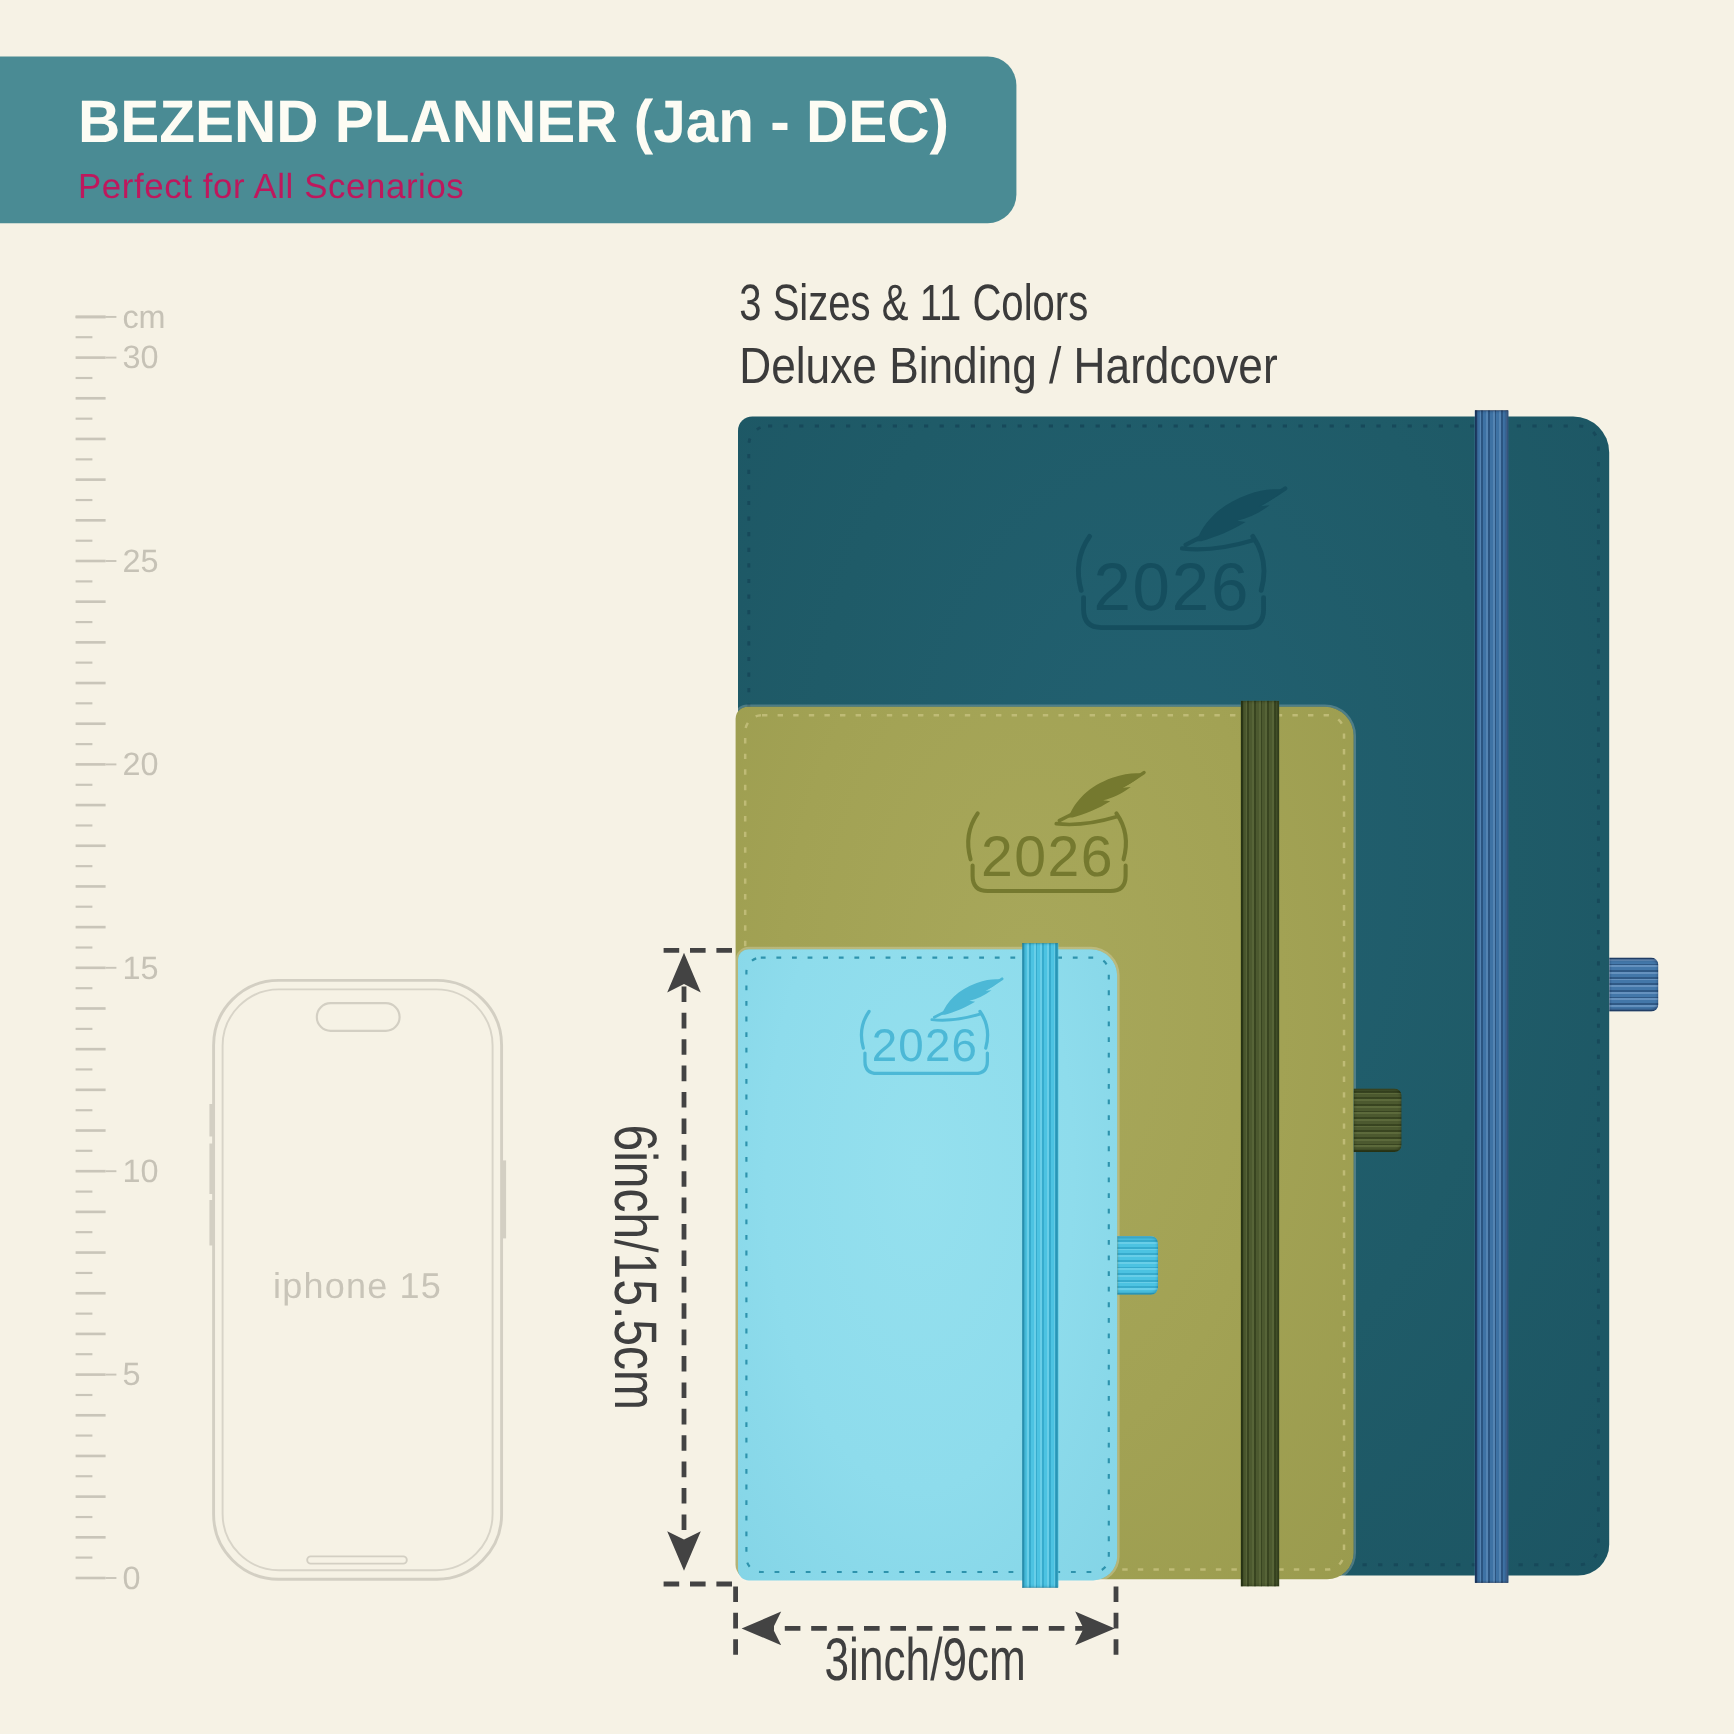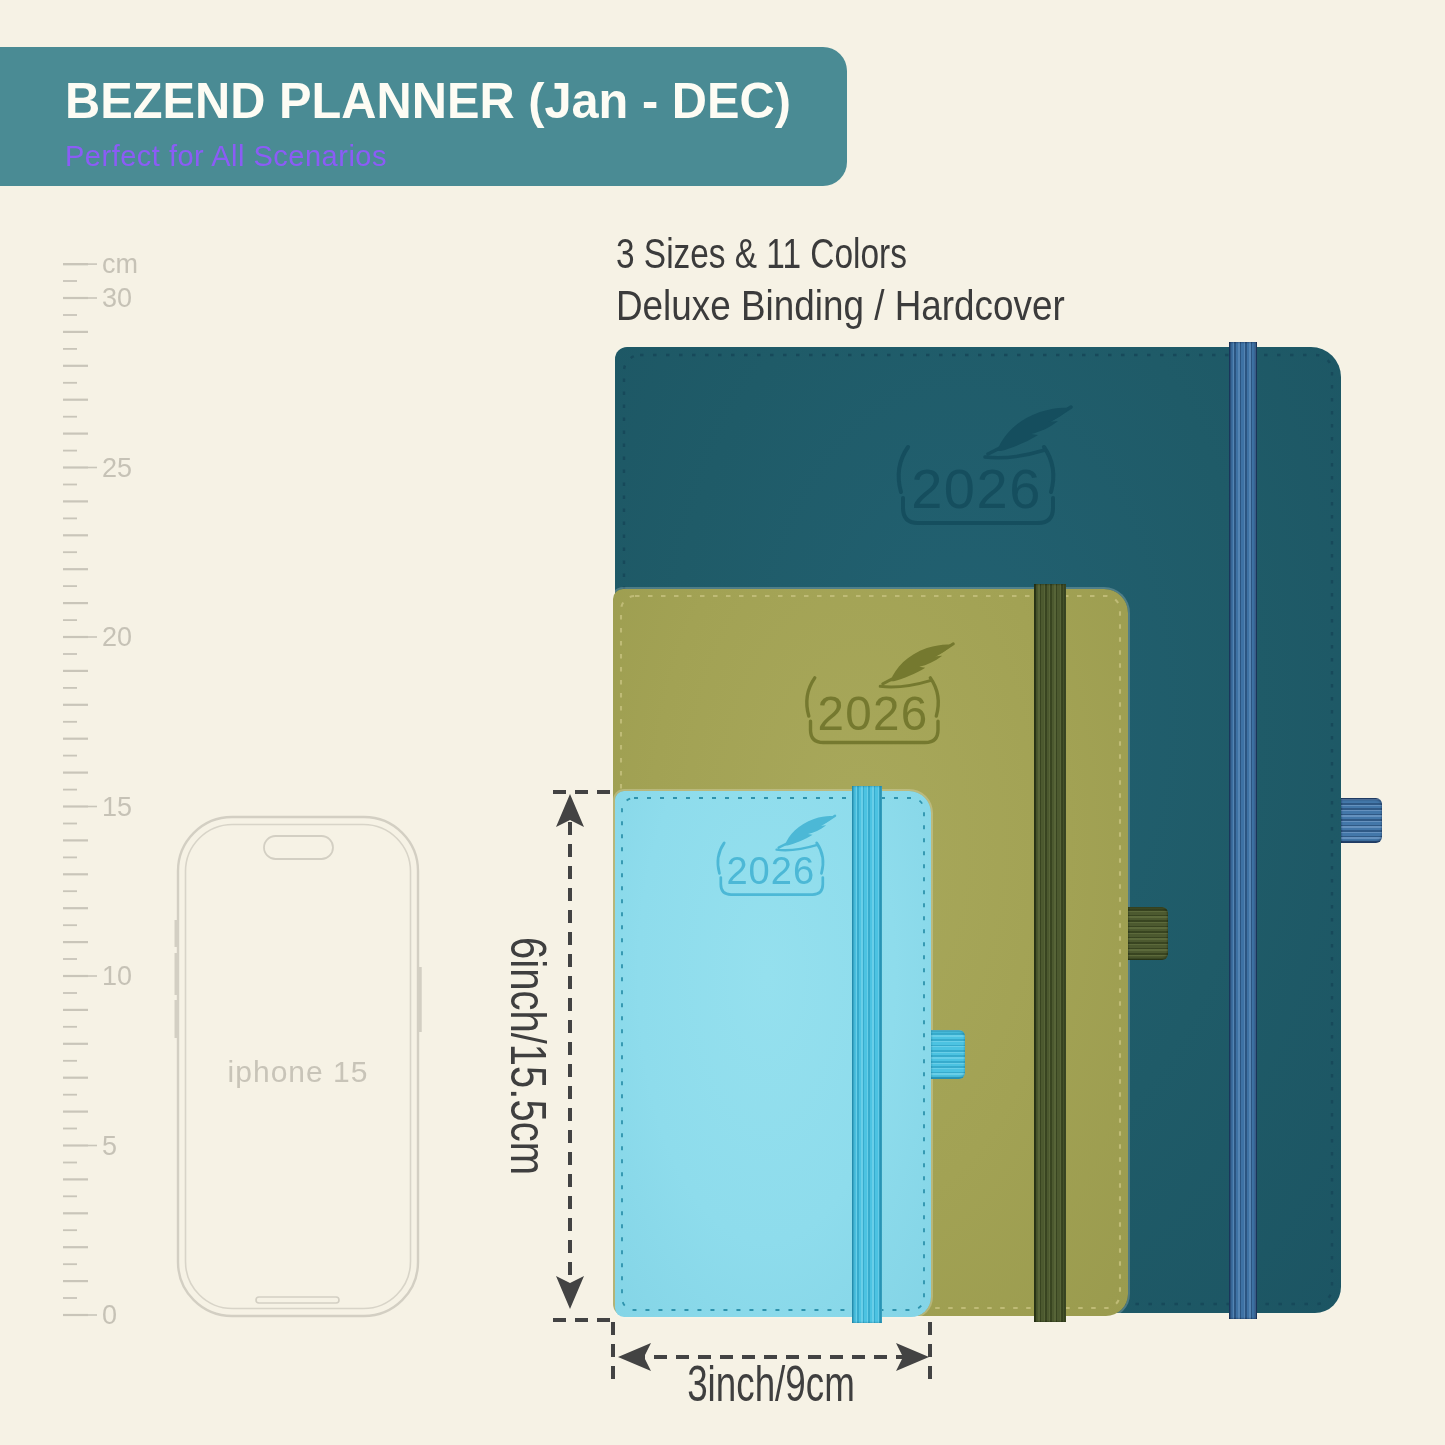--- a/index.html
+++ b/index.html
@@ -14,21 +14,21 @@
   <path d="M 95,48 C 115,38 150,20 178,1" stroke-width="3.5"></path>
   <path d="M 92,51 C 112,53.5 132,50 152,44" stroke-width="3.5"></path>
   <path d="M 104,45 C 110,29 124,14 147,6 C 159,2 169,1 176,2 C 171,8 164,13 155,16 L 165,15 C 156,22 147,26 138,28 L 145,29 C 134,36 119,42 108,45 Z" fill="currentColor" stroke="none"></path>
   <text x="83.5" y="102" text-anchor="middle" font-size="56" letter-spacing="1.5" fill="currentColor" stroke="none" font-family="Liberation Sans, sans-serif">2026</text>
 </g>
 </defs>
   </svg>
 
 <div class="abs" style="left:0;top:47px;width:847px;height:139px;background:#4a8b94;border-radius:0 24px 24px 0"></div>
 <div class="abs" style="left:65px;top:72px;color:#fdfcf4;font-size:50px;font-weight:bold;white-space:nowrap;transform:scaleX(0.975);transform-origin:left top">BEZEND PLANNER (Jan - DEC)</div>
-<div class="abs" style="left:65px;top:140px;color:#8b5cf6;font-size:29px;letter-spacing:0.5px;white-space:nowrap">Perfect for All Scenarios</div>
+<div class="abs" style="left:65px;top:140px;color:#be185d;font-size:29px;letter-spacing:0.5px;white-space:nowrap">Perfect for All Scenarios</div>
 
 <div class="abs" style="left:616px;top:230px;color:#3b3b3b;font-size:38px;white-space:nowrap;transform:scaleX(0.879) scaleY(1.12);transform-origin:left top">3 Sizes &amp; 11 Colors</div>
 <div class="abs" style="left:616px;top:282px;color:#3b3b3b;font-size:38px;white-space:nowrap;transform:scaleX(0.97) scaleY(1.12);transform-origin:left top">Deluxe Binding / Hardcover</div>
 
 <svg style="position:absolute;left:0;top:0" width="200" height="1445">
     <g stroke="#c9c5b9">
       <line x1="63" y1="1315.0" x2="88" y2="1315.0" stroke-width="2.2"></line>
       <line x1="63" y1="1298.0" x2="77" y2="1298.0" stroke-width="1.8"></line>
       <line x1="63" y1="1281.1" x2="88" y2="1281.1" stroke-width="2.2"></line>
       <line x1="63" y1="1264.2" x2="77" y2="1264.2" stroke-width="1.8"></line>

